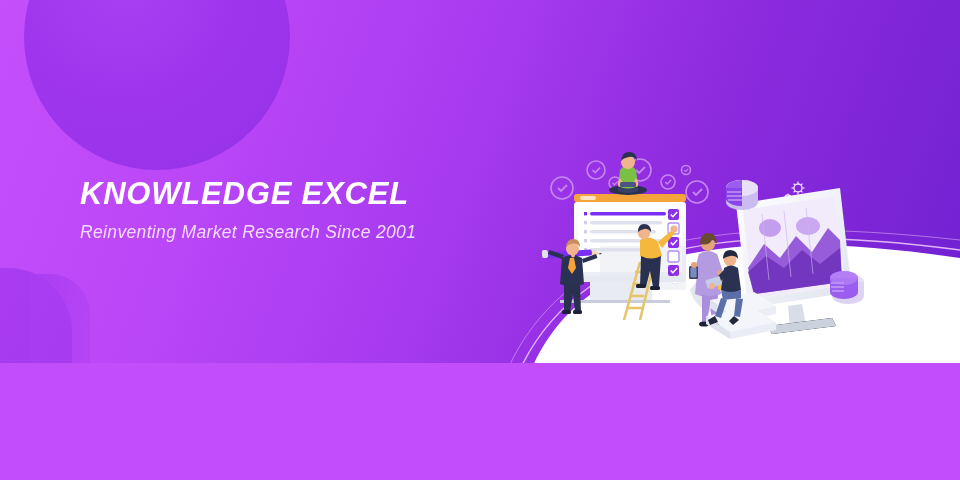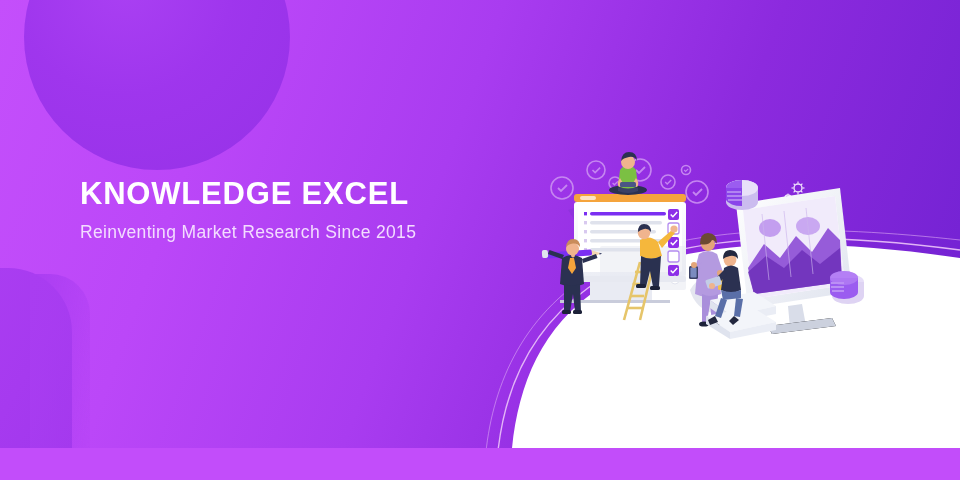--- a/index.html
+++ b/index.html
@@ -3,23 +3,24 @@
 <meta charset="utf-8">
 <style>
   * { margin:0; padding:0; box-sizing:border-box; }
   html,body { width:960px; height:480px; overflow:hidden; }
   body {
     font-family:"Liberation Sans", sans-serif;
     background:#c24dfa;
   }
   #banner {
     position:relative;
-    width:960px; height:448px;
+    width:960px; height:363px;
     overflow:hidden;
     background:linear-gradient(110deg,#c44ffb 0%, #bb47f8 22%, #a93cf0 45%, #8c2ade 70%, #6f21d1 100%);
+    font-style:italic;
   }
   
   .bg-circle-tl {
     position:absolute;
     left:24px; top:-96px;
     width:266px; height:266px;
     border-radius:50%;
     background:radial-gradient(circle at 38% 30%, #a83ff2 0%, #9c34ec 45%, #9330e6 100%);
     opacity:.92;
   }
@@ -91,21 +92,21 @@
     <path d="M960,262 C860,250 700,236 610,290 C545,330 522,400 520,480 L960,480 Z" fill="#ffffff"></path>
     <path d="M960,258 C855,243 690,228 600,288 C532,332 512,404 510,480 L545,480
              C548,402 570,338 628,298 C716,240 865,252 960,266 Z" fill="#ffffff"></path>
 
     <path d="M960,250 C840,234 676,224 588,288 C520,337 498,408 496,480" fill="none" stroke="#e7bdf8" stroke-width="1.4" opacity=".95"></path>
     <path d="M960,240 C832,226 664,218 576,284 C508,335 486,410 484,480" fill="none" stroke="#dca9f3" stroke-width="1" opacity=".6"></path>
   </svg>
 
   <div class="text-block">
     <div class="title">KNOWLEDGE EXCEL</div>
-    <div class="subtitle">Reinventing Market Research Since 2015</div>
+    <div class="subtitle">Reinventing Market Research Since 2001</div>
   </div>
 
   <svg class="illus" viewBox="0 0 400 220">
 
     <path d="M28 70 C40 86 42 104 34 120 C48 106 52 84 40 66 Z" fill="#8a33d8" opacity=".7"></path>
     <path d="M150 150 C162 130 186 126 196 140 C186 150 168 150 162 164 C172 158 190 160 192 172
              C178 178 156 172 150 150 Z" fill="#dfe2ec" opacity=".85"></path>
 
     <g fill="none" stroke="#c586f0" stroke-width="1.6">
       <circle cx="22" cy="48" r="11"></circle>

